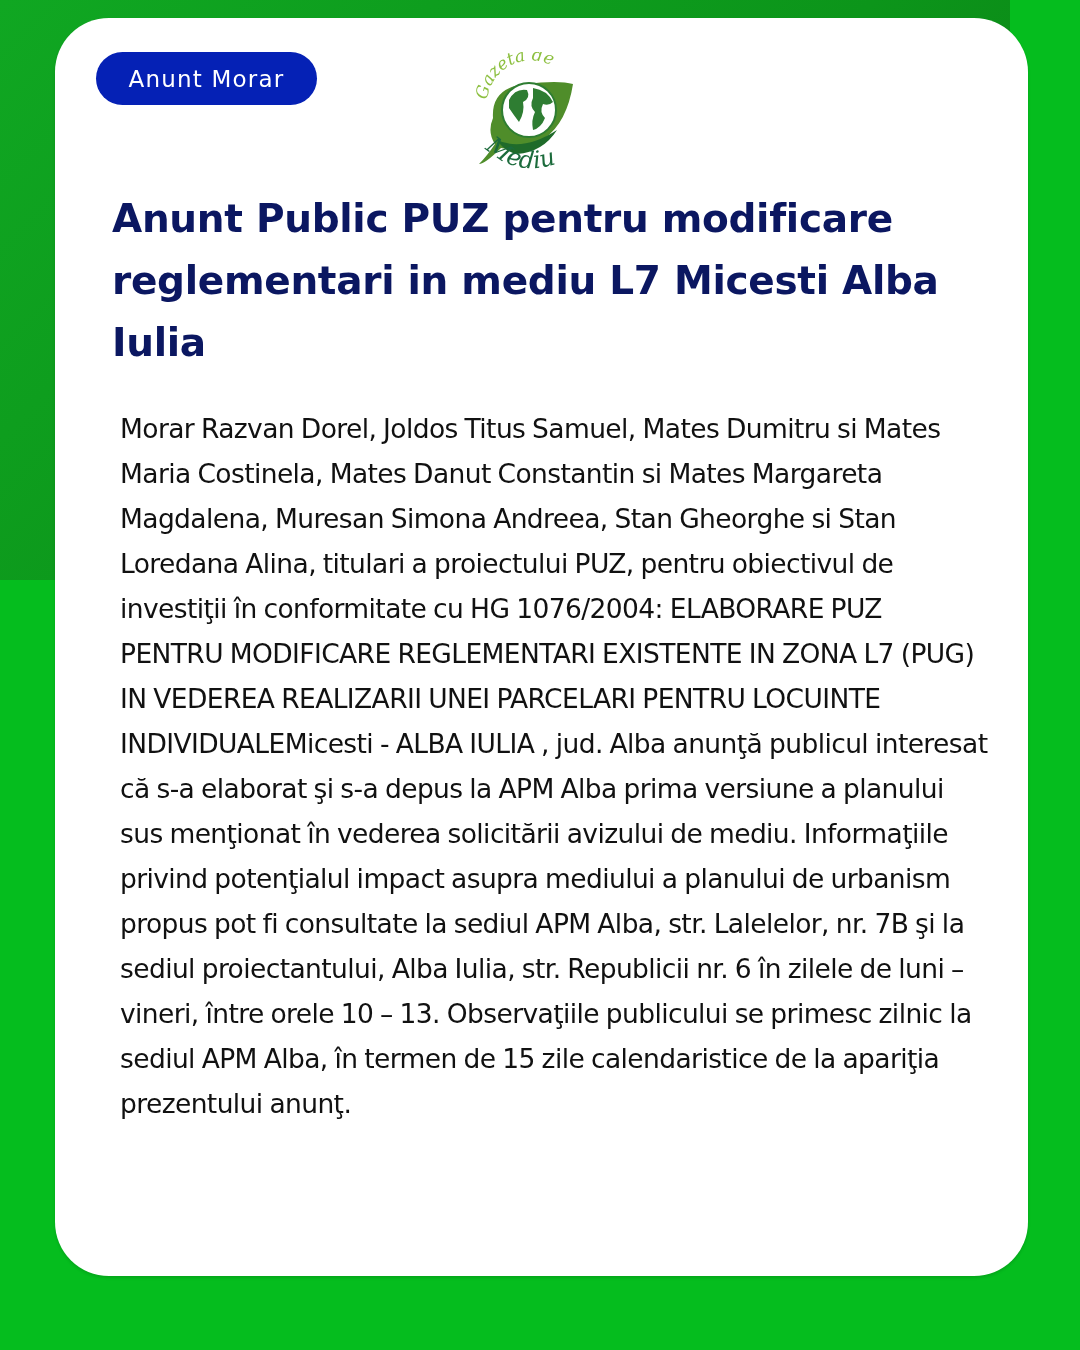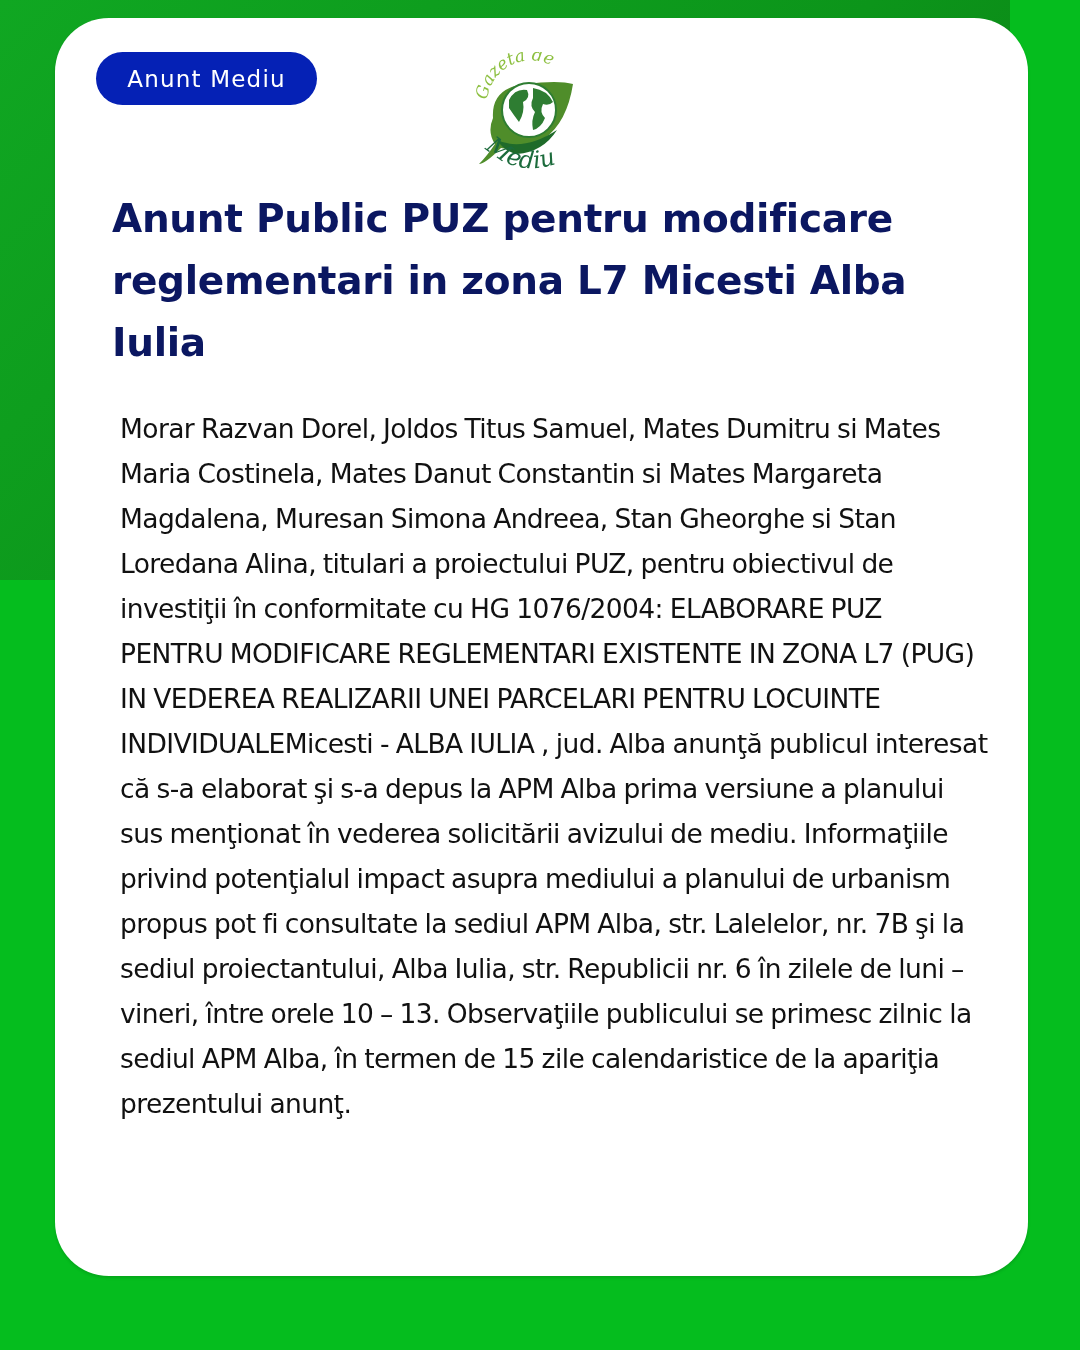--- a/index.html
+++ b/index.html
@@ -68,21 +68,21 @@
     }
   </style>
 </head>
 <body>
 
 <div class="bg-dark-block"></div>
 
 <div class="card">
 
   <div class="badge">
-    <span>Anunt Mediu</span>
+    <span>Anunt Morar</span>
   </div>
 
   <div class="logo">
     <svg width="114" height="140" viewBox="0 0 114 140">
       <defs>
         <path id="arcTop" d="M 14 48 A 44 44 0 0 1 100 40"></path>
         <path id="arcBottom" d="M 12 96 Q 50 132 100 104"></path>
       </defs>
       <text font-family="DejaVu Serif, serif" font-size="17" font-style="italic" fill="#8cbf3f">
         <textPath href="#arcTop">Gazeta de</textPath>
@@ -95,17 +95,17 @@
       <path d="M 36 48 Q 42 36 54 38 Q 58 46 50 50 Q 52 60 46 70 Q 40 62 36 56 Z" fill="#2e7d32"></path>
       <path d="M 60 36 Q 74 38 80 50 Q 76 54 70 52 Q 66 60 72 66 Q 68 76 60 78 Q 58 68 62 60 Q 56 54 60 46 Z" fill="#2e7d32"></path>
 
       <path d="M 24 88 Q 50 100 84 78 Q 70 100 44 102 Q 32 100 24 88 Z" fill="#1f6b2a"></path>
       <text font-family="DejaVu Serif, serif" font-size="24" font-style="italic" fill="#1c6b3c">
         <textPath href="#arcBottom">Mediu</textPath>
       </text>
     </svg>
   </div>
 
-  <h1 class="title">Anunt Public PUZ pentru modificare reglementari in zona L7 Micesti Alba Iulia</h1>
+  <h1 class="title">Anunt Public PUZ pentru modificare reglementari in mediu L7 Micesti Alba Iulia</h1>
 
   <p class="body-text">Morar Razvan Dorel, Joldos Titus Samuel, Mates Dumitru si Mates Maria Costinela, Mates Danut Constantin si Mates Margareta Magdalena, Muresan Simona Andreea, Stan Gheorghe si Stan Loredana Alina, titulari a proiectului PUZ, pentru obiectivul de investiţii în conformitate cu HG 1076/2004: ELABORARE PUZ PENTRU MODIFICARE REGLEMENTARI EXISTENTE IN ZONA L7 (PUG) IN VEDEREA REALIZARII UNEI PARCELARI PENTRU LOCUINTE INDIVIDUALEMicesti - ALBA IULIA , jud. Alba anunţă publicul interesat că s-a elaborat şi s-a depus la APM Alba prima versiune a planului sus menţionat în vederea solicitării avizului de mediu. Informaţiile privind potenţialul impact asupra mediului a planului de urbanism propus pot fi consultate la sediul APM Alba, str. Lalelelor, nr. 7B şi la sediul proiectantului, Alba Iulia, str. Republicii nr. 6 în zilele de luni – vineri, între orele 10 – 13. Observaţiile publicului se primesc zilnic la sediul APM Alba, în termen de 15 zile calendaristice de la apariţia prezentului anunţ.</p>
 
 </div>
 
 </body></html>

